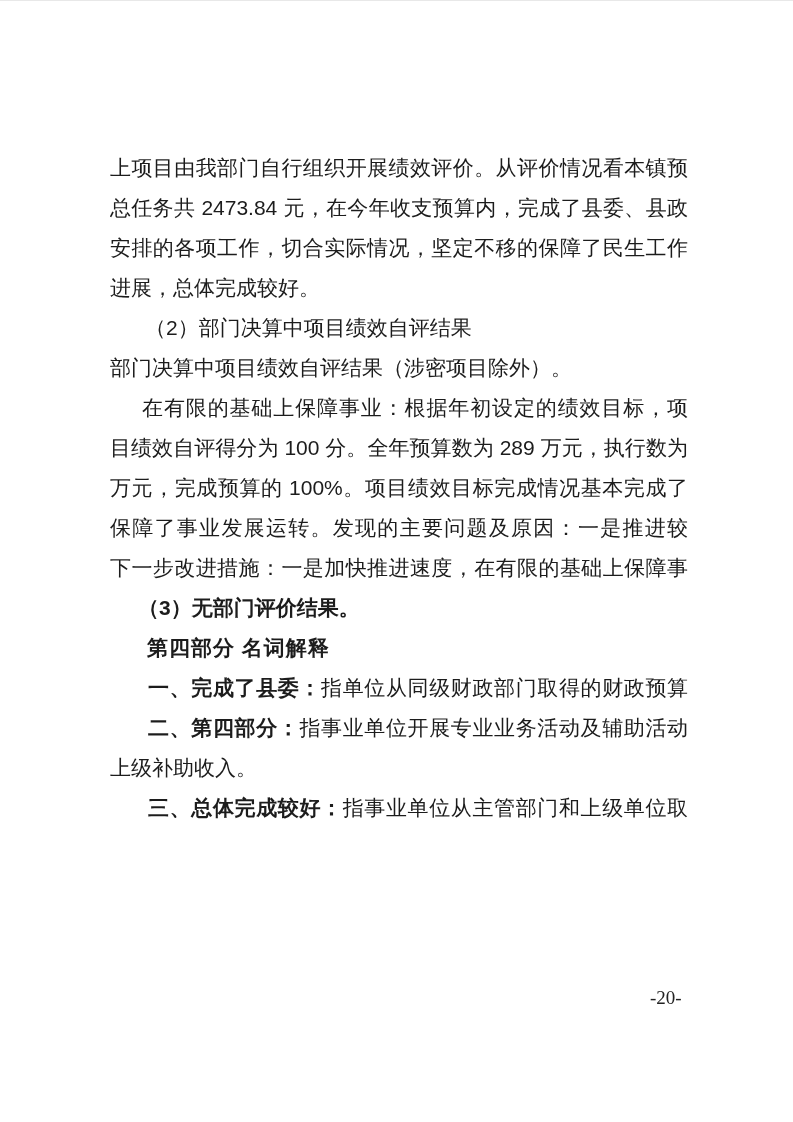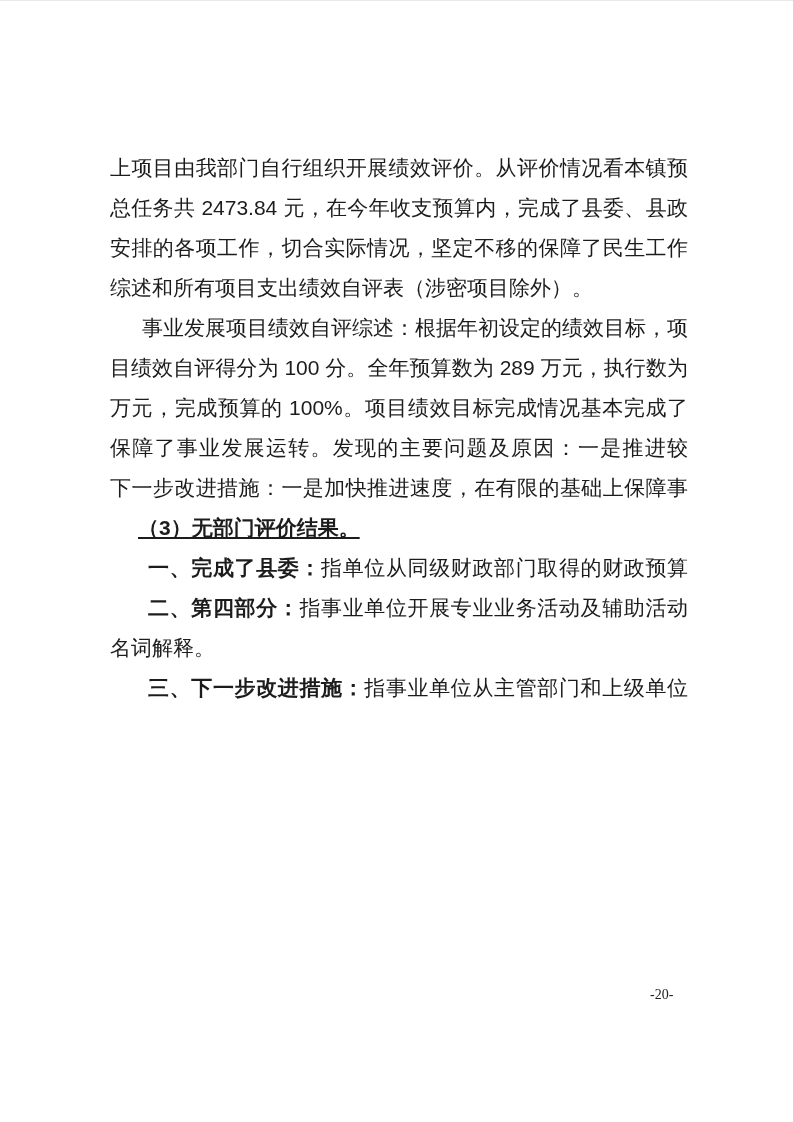--- a/index.html
+++ b/index.html
@@ -39,52 +39,59 @@
   .seg-hei {
     font-family: "Liberation Sans", sans-serif;
     font-weight: bold;
     letter-spacing: 1px;
   }
   .page-number {
     position: absolute;
     left: 650px;
     top: 986px;
     font-family: "Liberation Serif", serif;
-    font-size: 14px;
+    font-size: 19px;
     color: #222222;
   }
 </style>
 </head>
 <body>
 
 <div class="page">
   <div class="content" id="doc-content">
       <div class="paragraph">
         <div class="line fill"><span class="">上项目由我部门自行组织开展绩效评价。从评价情况看本镇预算</span></div>
         <div class="line fill"><span class="">总任务共 2473.84 元，在今年收支预算内，完成了县委、县政府</span></div>
         <div class="line fill"><span class="">安排的各项工作，切合实际情况，坚定不移的保障了民生工作的</span></div>
+        <div class="line no-fill"><span class="">进展，总体完成较好。</span></div>
       </div>
       <div class="paragraph">
-        <div class="line no-fill"><span class="">综述和所有项目支出绩效自评表（涉密项目除外）。</span></div>
+        <div class="line no-fill" style="padding-left: 35px;"><span class="">（2）部门决算中项目绩效自评结果</span></div>
       </div>
       <div class="paragraph">
-        <div class="line fill" style="padding-left: 32px;"><span class="">事业发展项目绩效自评综述：根据年初设定的绩效目标，项</span></div>
+        <div class="line no-fill"><span class="">部门决算中项目绩效自评结果（涉密项目除外）。</span></div>
+      </div>
+      <div class="paragraph">
+        <div class="line fill" style="padding-left: 32px;"><span class="">在有限的基础上保障事业：根据年初设定的绩效目标，项</span></div>
         <div class="line fill"><span class="">目绩效自评得分为 100 分。全年预算数为 289 万元，执行数为 289</span></div>
         <div class="line fill"><span class="">万元，完成预算的 100%。项目绩效目标完成情况基本完成了目标，</span></div>
         <div class="line fill"><span class="">保障了事业发展运转。发现的主要问题及原因：一是推进较慢。</span></div>
         <div class="line fill"><span class="">下一步改进措施：一是加快推进速度，在有限的基础上保障事业</span></div>
       </div>
       <div class="paragraph">
-        <div class="line no-fill" style="padding-left: 28px; text-decoration: underline;"><span class="seg-bold ">（3）无部门评价结果。</span></div>
+        <div class="line no-fill" style="padding-left: 28px;"><span class="seg-bold ">（3）无部门评价结果。</span></div>
+      </div>
+      <div class="paragraph">
+        <div class="line no-fill" style="padding-left: 37px;"><span class="seg-bold seg-hei">第四部分 名词解释</span></div>
       </div>
       <div class="paragraph">
         <div class="line fill" style="padding-left: 38px;"><span class="seg-bold ">一、完成了县委：</span><span class="">指单位从同级财政部门取得的财政预算</span></div>
       </div>
       <div class="paragraph">
         <div class="line fill" style="padding-left: 38px;"><span class="seg-bold ">二、第四部分：</span><span class="">指事业单位开展专业业务活动及辅助活动所</span></div>
-        <div class="line no-fill"><span class="">名词解释。</span></div>
+        <div class="line no-fill"><span class="">上级补助收入。</span></div>
       </div>
       <div class="paragraph">
-        <div class="line fill" style="padding-left: 38px;"><span class="seg-bold ">三、下一步改进措施：</span><span class="">指事业单位从主管部门和上级单位取得</span></div>
+        <div class="line fill" style="padding-left: 38px;"><span class="seg-bold ">三、总体完成较好：</span><span class="">指事业单位从主管部门和上级单位取得</span></div>
       </div>
     </div>
   <div class="page-number">-20-</div>
 </div>
 
 </body></html>

